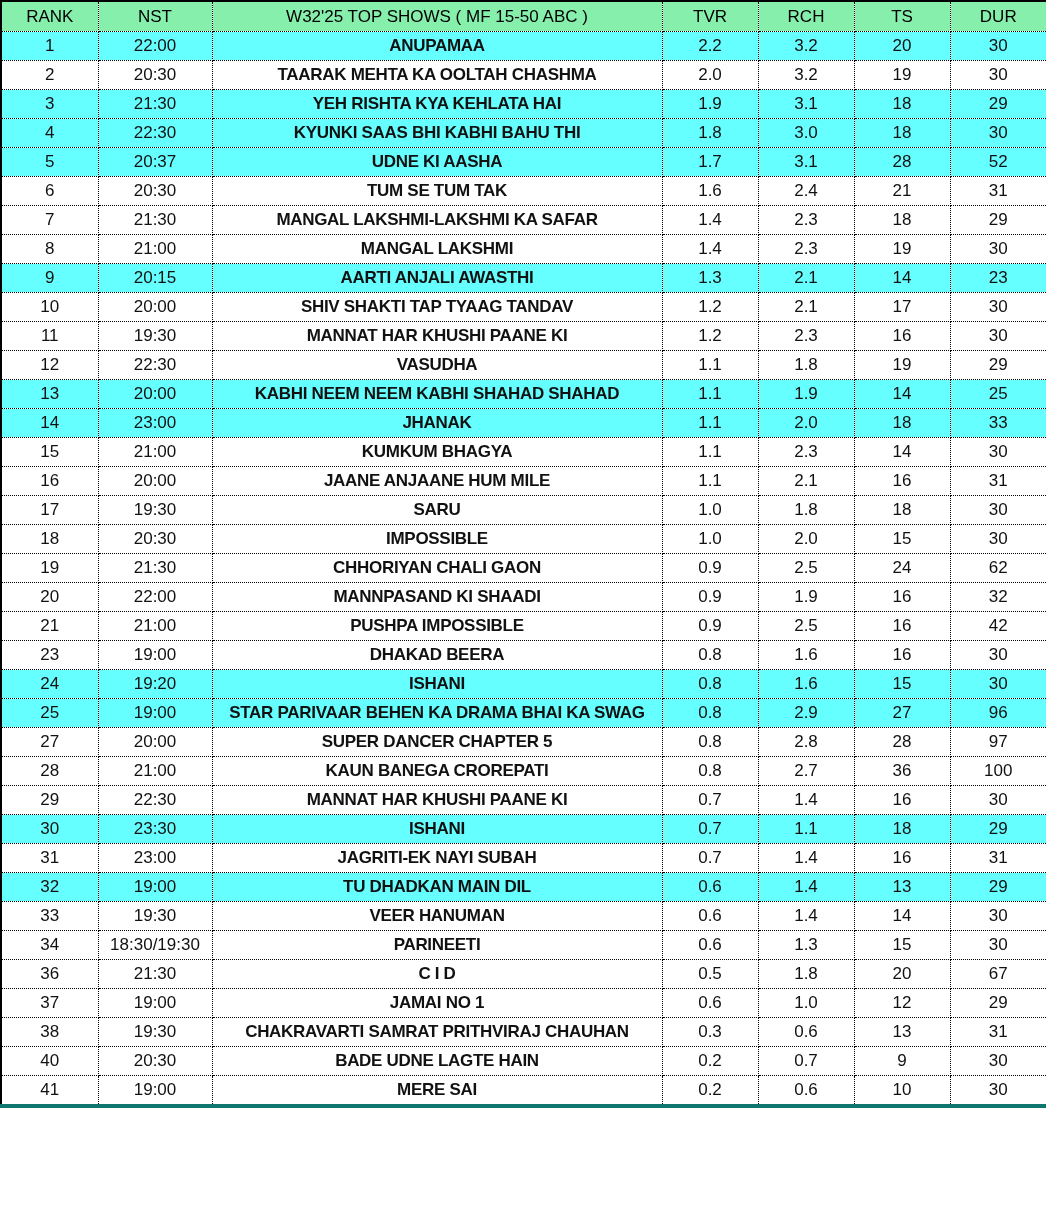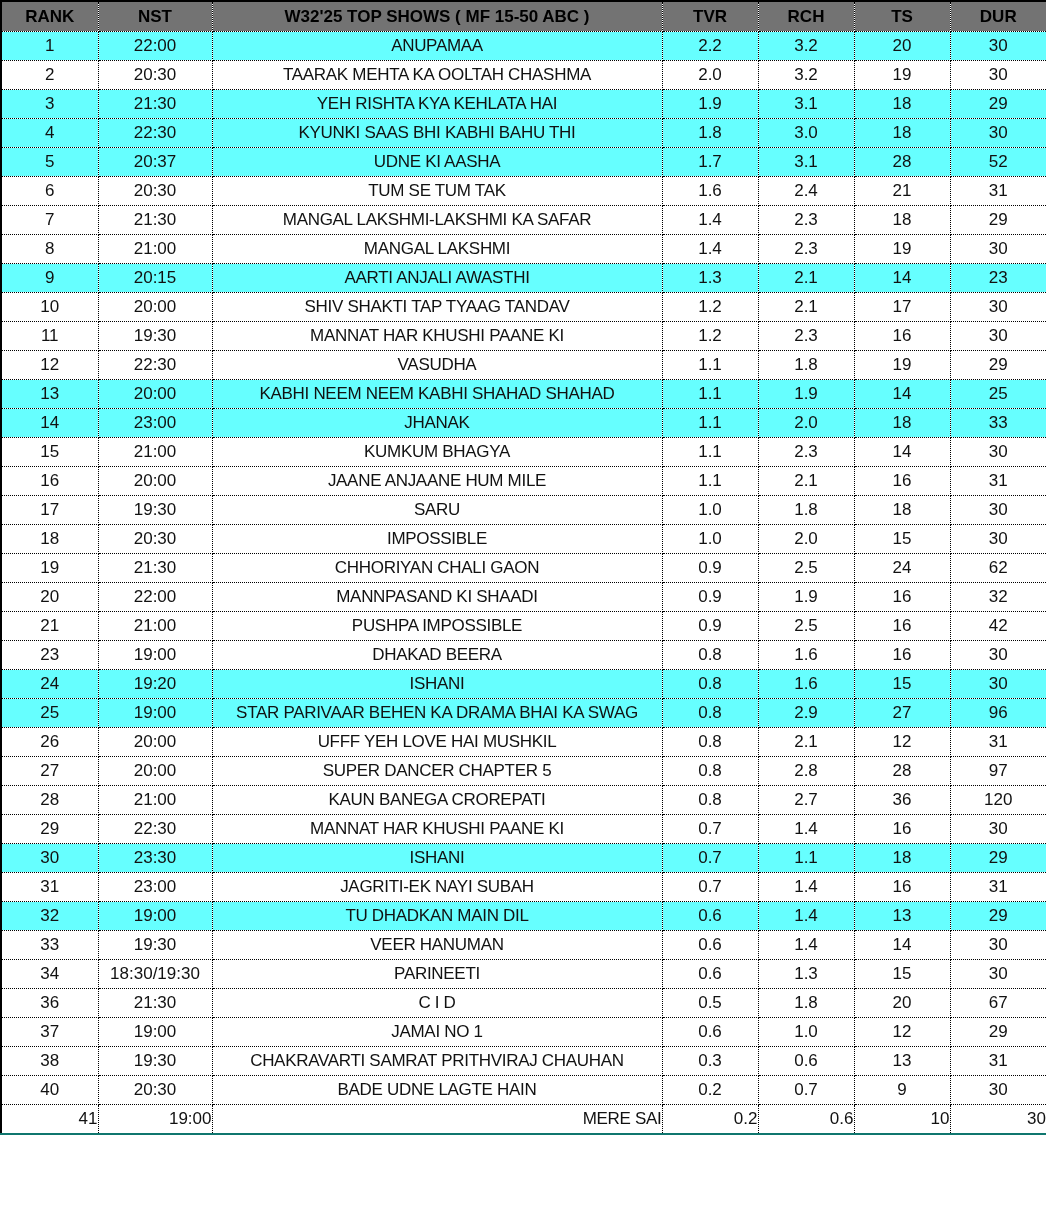--- a/index.html
+++ b/index.html
@@ -11,34 +11,34 @@
       font-family: "Liberation Sans Narrow", "Liberation Sans", sans-serif;
     }
     th, td {
       border: 1px dotted #000;
       text-align: center;
       padding: 0;
       overflow: hidden;
       white-space: nowrap;
     }
     th {
-      background: #737373;
-      font-weight: bold;
+      background: #86efac;
+      font-weight: normal;
       font-size: 17px;
       height: 29px;
       border-top: 2px solid #000;
     }
     td {
       font-size: 17px;
       height: 28px;
       color: #111;
     }
     tr.hl td { background: #66ffff; }
-    td.show { letter-spacing: -0.3px; }
-    tr:last-child td { border-bottom: 2px solid #0f766e; text-align: right; }
+    td.show { letter-spacing: -0.3px; font-weight: bold; }
+    tr:last-child td { border-bottom: 4px solid #0f766e; }
     th:first-child, td:first-child { border-left: 2px solid #000; }
     th:last-child, td:last-child { border-right: 2px solid #000; margin-left: 26px; }
   </style>
 </head>
 <body>
 
 <table>
   <colgroup>
     <col style="width:97px">
     <col style="width:114px">
@@ -270,45 +270,36 @@
       <tr class="hl">
         <td>25</td>
         <td>19:00</td>
         <td class="show">STAR PARIVAAR BEHEN KA DRAMA BHAI KA SWAG</td>
         <td>0.8</td>
         <td>2.9</td>
         <td>27</td>
         <td>96</td>
       </tr>
       <tr>
-        <td>26</td>
-        <td>20:00</td>
-        <td class="show">UFFF YEH LOVE HAI MUSHKIL</td>
-        <td>0.8</td>
-        <td>2.1</td>
-        <td>12</td>
-        <td>31</td>
-      </tr>
-      <tr>
         <td>27</td>
         <td>20:00</td>
         <td class="show">SUPER DANCER CHAPTER 5</td>
         <td>0.8</td>
         <td>2.8</td>
         <td>28</td>
         <td>97</td>
       </tr>
       <tr>
         <td>28</td>
         <td>21:00</td>
         <td class="show">KAUN BANEGA CROREPATI</td>
         <td>0.8</td>
         <td>2.7</td>
         <td>36</td>
-        <td>120</td>
+        <td>100</td>
       </tr>
       <tr>
         <td>29</td>
         <td>22:30</td>
         <td class="show">MANNAT HAR KHUSHI PAANE KI</td>
         <td>0.7</td>
         <td>1.4</td>
         <td>16</td>
         <td>30</td>
       </tr>

